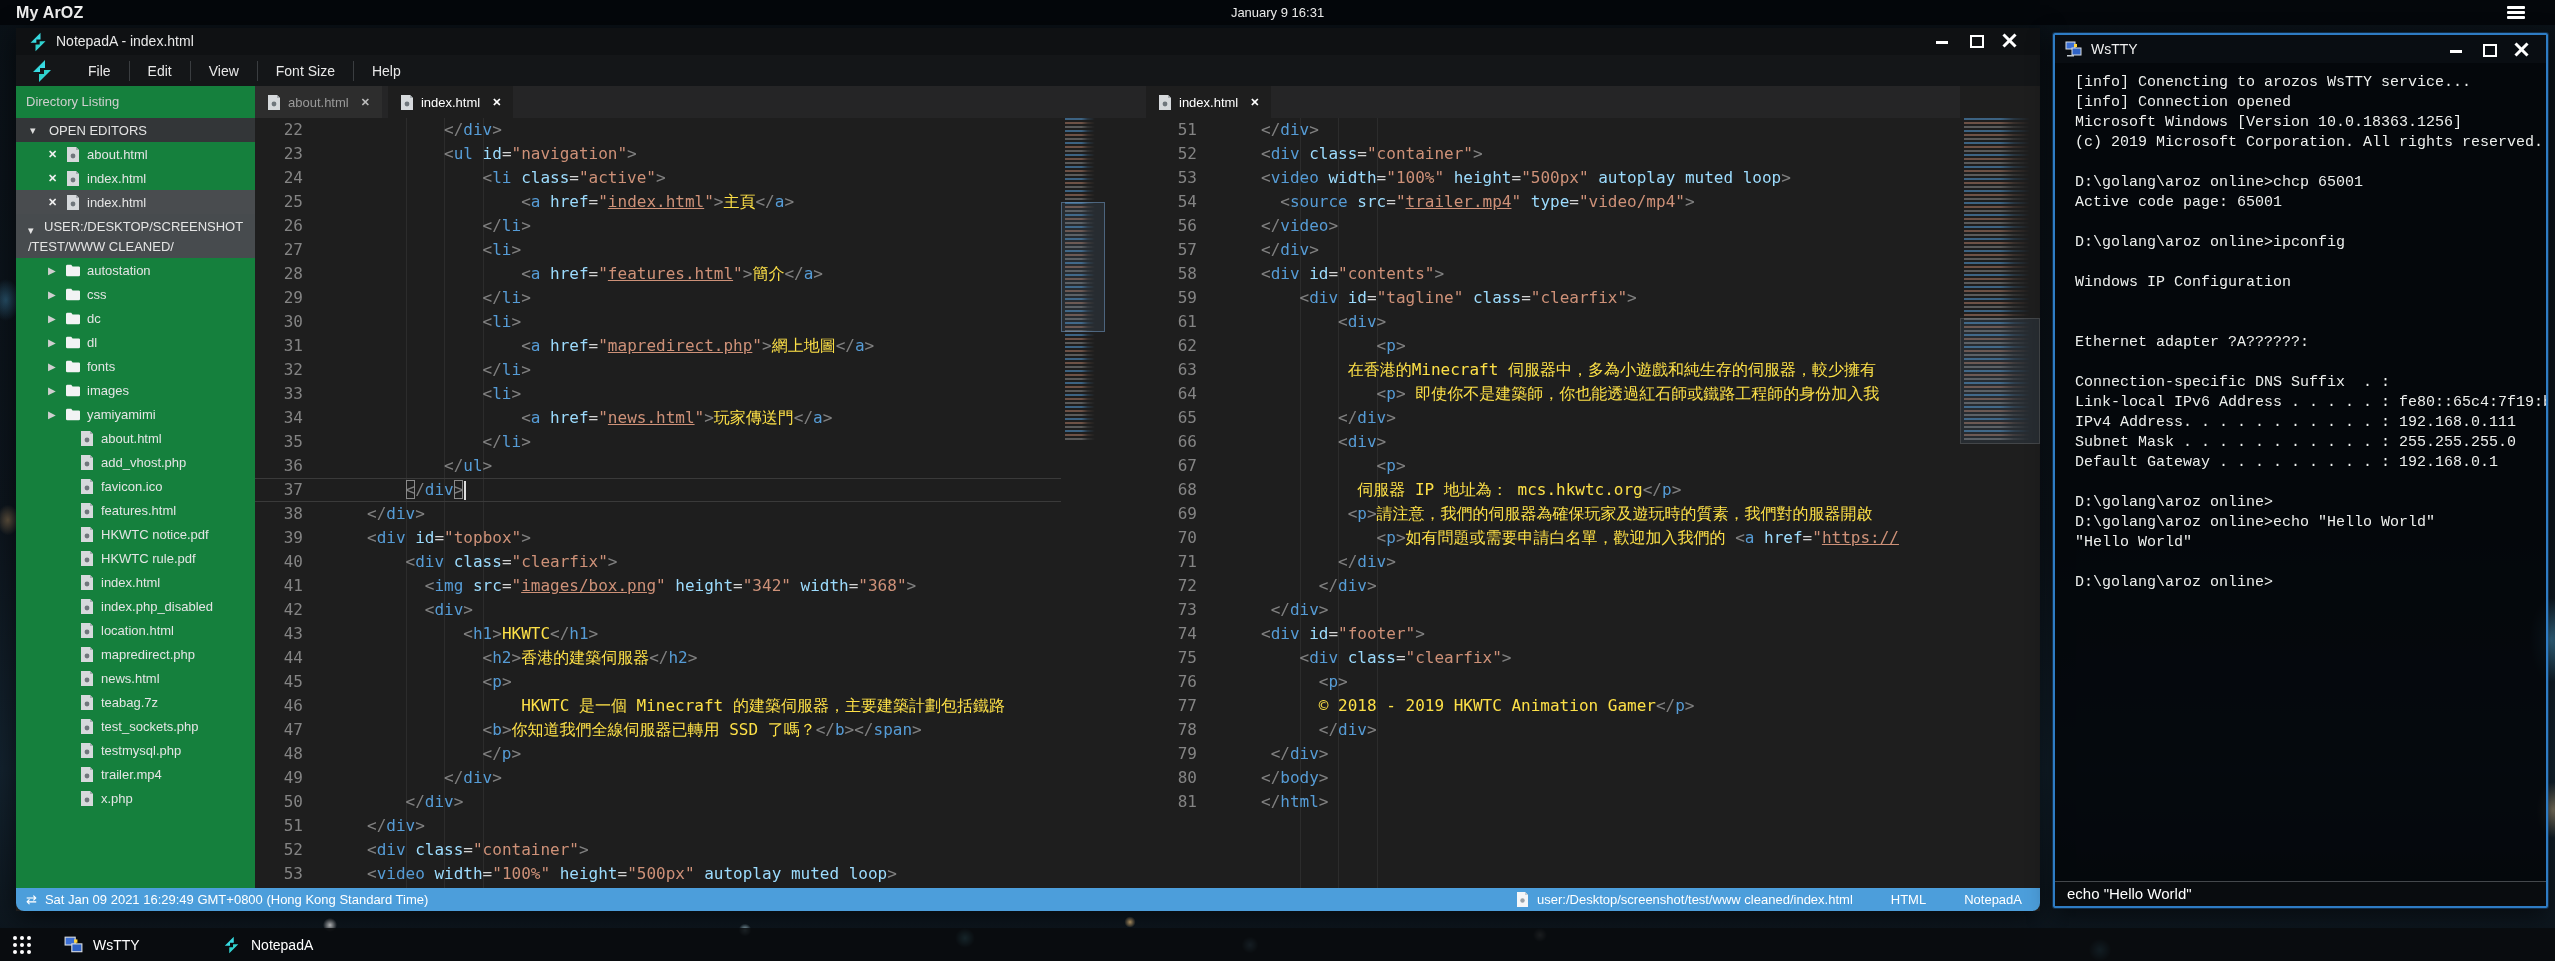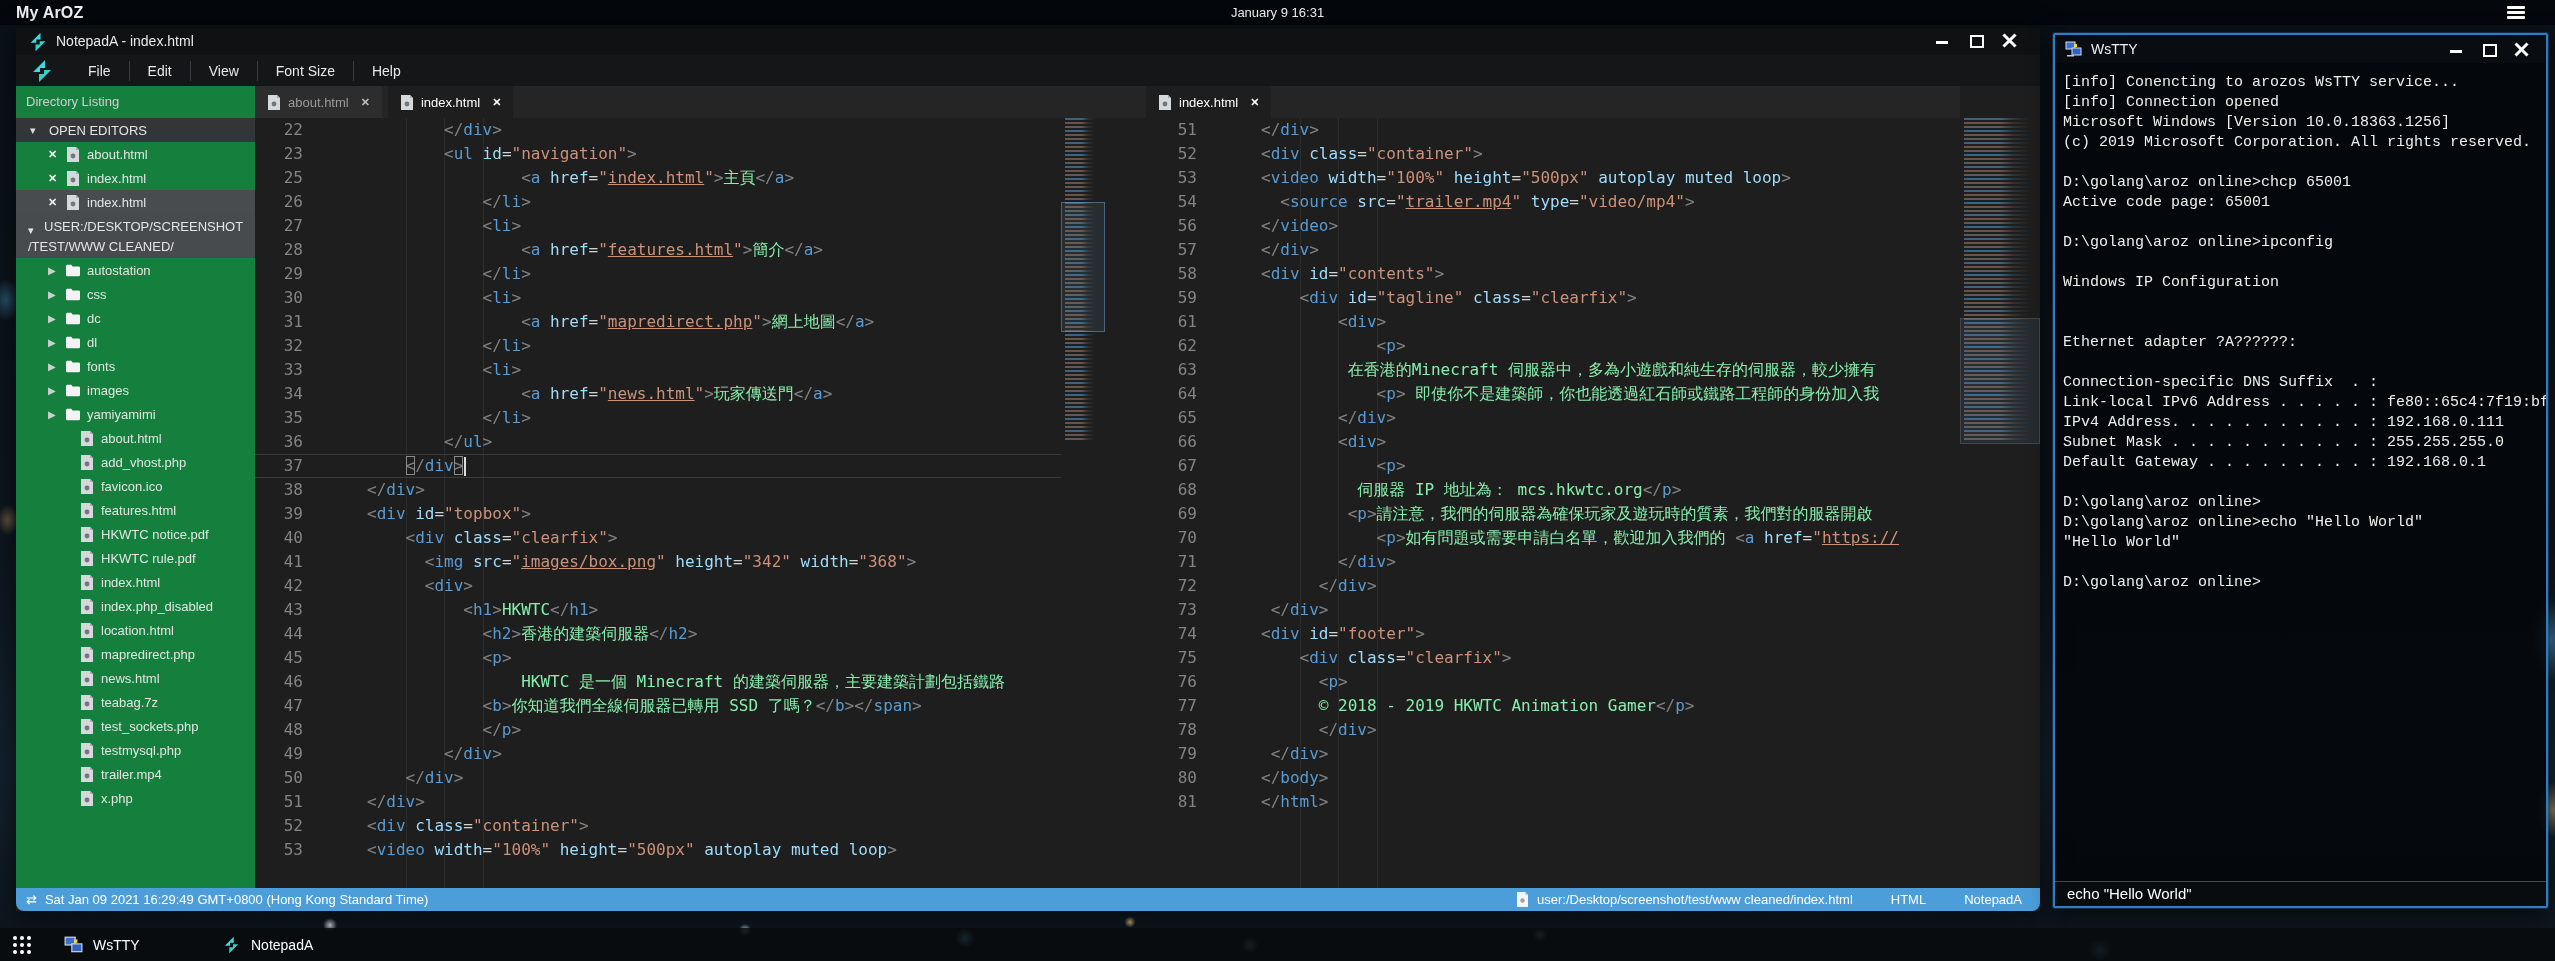--- a/index.html
+++ b/index.html
@@ -84,21 +84,21 @@
   #editor-right{left:1089px;width:855px;}
   .guide{position:absolute;top:0;bottom:0;width:1px;background:#2c2c2c;}
   .code-row{position:relative;height:24px;line-height:24px;white-space:pre;display:flex;}
   .code-row.active{box-shadow:inset 0 1px 0 #3a3a3a, inset 0 -1px 0 #3a3a3a;}
   .ln{flex:0 0 auto;text-align:right;color:#848484;}
   #editor-left .ln{width:48px;}
   #editor-right .ln{width:92px;}
   .lc{margin-left:64px;}
   .tk-p{color:#808080;} .tk-g{color:#569cd6;} .tk-a{color:#9cdcfe;} .tk-e{color:#d4d4d4;}
   .tk-s{color:#ce9178;} .tk-u{color:#ce9178;text-decoration:underline;}
-  .tk-t{color:#86efac;}
+  .tk-t{color:#fde047;}
   .tk-B{color:#808080;outline:1px solid #8a8a8a;outline-offset:-1px;}
   .tk-C{display:inline-block;width:2px;height:19px;background:#ddd;vertical-align:middle;margin-left:1px;}
 
   
   .minimap{top:90px;height:770px;background:#1e1e1e;}
   #minimap-left{left:1045px;width:44px;}
   #minimap-right{left:1944px;width:80px;}
   .mm-content{position:absolute;left:4px;top:0;right:10px;height:324px;
     background:
       repeating-linear-gradient(180deg, rgba(86,156,214,.55) 0 2px, transparent 2px 4px, rgba(206,145,120,.45) 4px 6px, transparent 6px 8px, rgba(180,180,180,.4) 8px 10px, transparent 10px 12px);
@@ -119,21 +119,21 @@
   #status-app{margin-left:38px;margin-right:18px;}
 
   
   #wstty{left:2053px;top:33px;width:495px;height:875px;border:2px solid #2e7cc4;border-radius:2px;
     box-shadow:0 0 0 1px rgba(40,100,160,.35), 0 8px 24px rgba(0,0,0,.55);box-sizing:border-box;background:rgba(3,6,9,.87);}
   #wstty-titlebar{left:0;top:0;right:0;height:28px;background:rgba(9,13,19,.97);display:flex;align-items:center;color:#f0f0f0;}
   #wstty-icon{margin-left:10px;width:17px;height:16px;}
   #wstty-title{margin-left:9px;font-size:14px;}
   #wstty-ctl{margin-left:auto;margin-right:16px;display:flex;gap:17px;}
   #wstty-body{left:0;top:28px;right:0;bottom:24px;overflow:hidden;}
-  .term-line{padding-left:8px;height:20px;line-height:20px;font-family:"Liberation Mono",monospace;
+  .term-line{padding-left:20px;height:20px;line-height:20px;font-family:"Liberation Mono",monospace;
     font-size:15px;color:#eef0ee;white-space:pre;}
   #wstty-body .pad-top{height:10px;}
   #wstty-input{left:0;right:0;bottom:0;height:24px;border-top:1px solid #44484c;background:rgba(14,16,18,.55);
     color:#fff;font-size:15px;line-height:24px;padding-left:12px;font-family:"Liberation Sans",sans-serif;}
 
   
   #taskbar{left:0;top:928px;width:2555px;height:33px;background:rgba(9,11,14,.88);display:flex;align-items:center;}
   #grid-icon{margin-left:12px;width:20px;height:20px;}
   .task-item{display:flex;align-items:center;height:33px;padding:0 14px;color:#fff;font-size:14px;}
   #task-wstty{margin-left:18px;width:118px;}
@@ -462,20 +462,21 @@
       </div>
     </div>
 
   <div class="abs editor" id="editor-left">
     <div class="guide" style="left:calc(112px + 4ch)"></div>
     <div class="guide" style="left:calc(112px + 8ch)"></div>
     <div class="guide" style="left:calc(112px + 12ch)"></div>
     <div id="code-left">
         <div class="code-row"><span class="ln">22</span><span class="lc" style="padding-left: 8ch;"><span class="tk-p">&lt;/</span><span class="tk-g">div</span><span class="tk-p">&gt;</span></span></div>
         <div class="code-row"><span class="ln">23</span><span class="lc" style="padding-left: 8ch;"><span class="tk-p">&lt;</span><span class="tk-g">ul</span><span class="tk-a"> id</span><span class="tk-e">=</span><span class="tk-s">"navigation"</span><span class="tk-p">&gt;</span></span></div>
+        <div class="code-row"><span class="ln">24</span><span class="lc" style="padding-left: 12ch;"><span class="tk-p">&lt;</span><span class="tk-g">li</span><span class="tk-a"> class</span><span class="tk-e">=</span><span class="tk-s">"active"</span><span class="tk-p">&gt;</span></span></div>
         <div class="code-row"><span class="ln">25</span><span class="lc" style="padding-left: 16ch;"><span class="tk-p">&lt;</span><span class="tk-g">a</span><span class="tk-a"> href</span><span class="tk-e">=</span><span class="tk-s">"</span><span class="tk-u">index.html</span><span class="tk-s">"</span><span class="tk-p">&gt;</span><span class="tk-t">主頁</span><span class="tk-p">&lt;/</span><span class="tk-g">a</span><span class="tk-p">&gt;</span></span></div>
         <div class="code-row"><span class="ln">26</span><span class="lc" style="padding-left: 12ch;"><span class="tk-p">&lt;/</span><span class="tk-g">li</span><span class="tk-p">&gt;</span></span></div>
         <div class="code-row"><span class="ln">27</span><span class="lc" style="padding-left: 12ch;"><span class="tk-p">&lt;</span><span class="tk-g">li</span><span class="tk-p">&gt;</span></span></div>
         <div class="code-row"><span class="ln">28</span><span class="lc" style="padding-left: 16ch;"><span class="tk-p">&lt;</span><span class="tk-g">a</span><span class="tk-a"> href</span><span class="tk-e">=</span><span class="tk-s">"</span><span class="tk-u">features.html</span><span class="tk-s">"</span><span class="tk-p">&gt;</span><span class="tk-t">簡介</span><span class="tk-p">&lt;/</span><span class="tk-g">a</span><span class="tk-p">&gt;</span></span></div>
         <div class="code-row"><span class="ln">29</span><span class="lc" style="padding-left: 12ch;"><span class="tk-p">&lt;/</span><span class="tk-g">li</span><span class="tk-p">&gt;</span></span></div>
         <div class="code-row"><span class="ln">30</span><span class="lc" style="padding-left: 12ch;"><span class="tk-p">&lt;</span><span class="tk-g">li</span><span class="tk-p">&gt;</span></span></div>
         <div class="code-row"><span class="ln">31</span><span class="lc" style="padding-left: 16ch;"><span class="tk-p">&lt;</span><span class="tk-g">a</span><span class="tk-a"> href</span><span class="tk-e">=</span><span class="tk-s">"</span><span class="tk-u">mapredirect.php</span><span class="tk-s">"</span><span class="tk-p">&gt;</span><span class="tk-t">網上地圖</span><span class="tk-p">&lt;/</span><span class="tk-g">a</span><span class="tk-p">&gt;</span></span></div>
         <div class="code-row"><span class="ln">32</span><span class="lc" style="padding-left: 12ch;"><span class="tk-p">&lt;/</span><span class="tk-g">li</span><span class="tk-p">&gt;</span></span></div>
         <div class="code-row"><span class="ln">33</span><span class="lc" style="padding-left: 12ch;"><span class="tk-p">&lt;</span><span class="tk-g">li</span><span class="tk-p">&gt;</span></span></div>
         <div class="code-row"><span class="ln">34</span><span class="lc" style="padding-left: 16ch;"><span class="tk-p">&lt;</span><span class="tk-g">a</span><span class="tk-a"> href</span><span class="tk-e">=</span><span class="tk-s">"</span><span class="tk-u">news.html</span><span class="tk-s">"</span><span class="tk-p">&gt;</span><span class="tk-t">玩家傳送門</span><span class="tk-p">&lt;/</span><span class="tk-g">a</span><span class="tk-p">&gt;</span></span></div>

